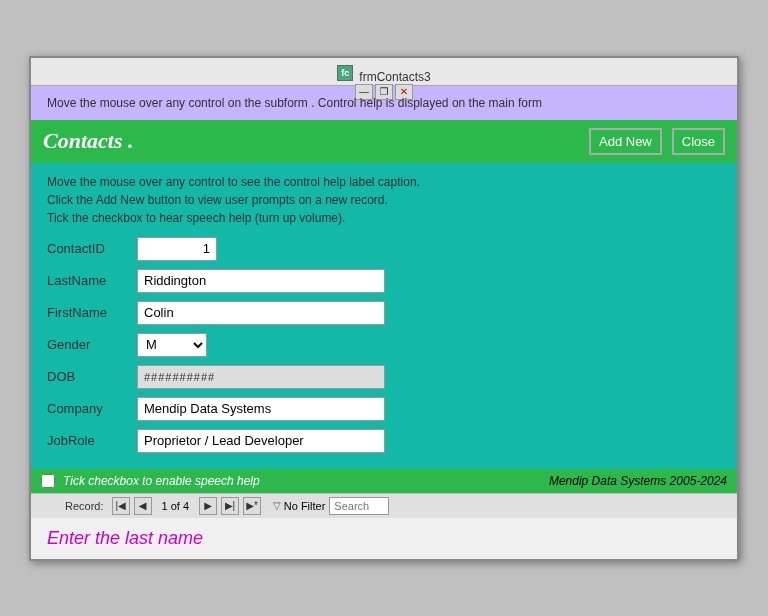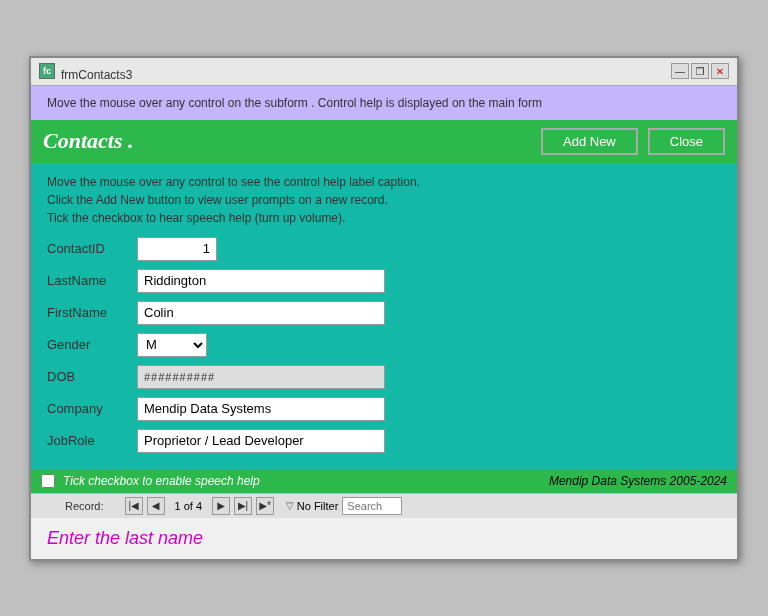--- a/index.html
+++ b/index.html
@@ -20,20 +20,21 @@
       box-shadow: 2px 2px 8px rgba(0,0,0,0.4);
     }
     .title-bar {
       background: #e8e8e8;
       border-bottom: 1px solid #aaa;
       padding: 4px 8px;
       display: flex;
       align-items: center;
       justify-content: space-between;
       height: 28px;
+      flex-direction: column;
     }
     .title-bar-left {
       display: flex;
       align-items: center;
       gap: 6px;
     }
     .title-bar-icon {
       width: 16px;
       height: 16px;
       background: #4a7;
@@ -87,21 +88,21 @@
       font-style: italic;
       font-size: 22px;
       font-weight: bold;
       color: white;
     }
     .header-buttons {
       display: flex;
       gap: 10px;
     }
     .header-btn {
-      padding: 4px 20px;
+      padding: 4px 8px;
       background: #2db84b;
       border: 2px solid #aaa;
       color: white;
       font-size: 13px;
       cursor: pointer;
       font-family: inherit;
     }
     .form-area {
       background: #14b8a6;
       padding: 10px 16px 8px 16px;
@@ -189,21 +190,21 @@
       border-top: 1px solid #bbb;
       padding: 3px 6px;
       display: flex;
       align-items: center;
       gap: 4px;
       font-size: 11px;
     }
     .nav-label {
       font-size: 11px;
       color: #333;
-      margin-right: 17px;
+      margin-right: 4px;
       padding-left: 28px;
     }
     .nav-btn {
       width: 18px;
       height: 18px;
       background: #ddd;
       border: 1px solid #999;
       cursor: pointer;
       display: flex;
       align-items: center;

